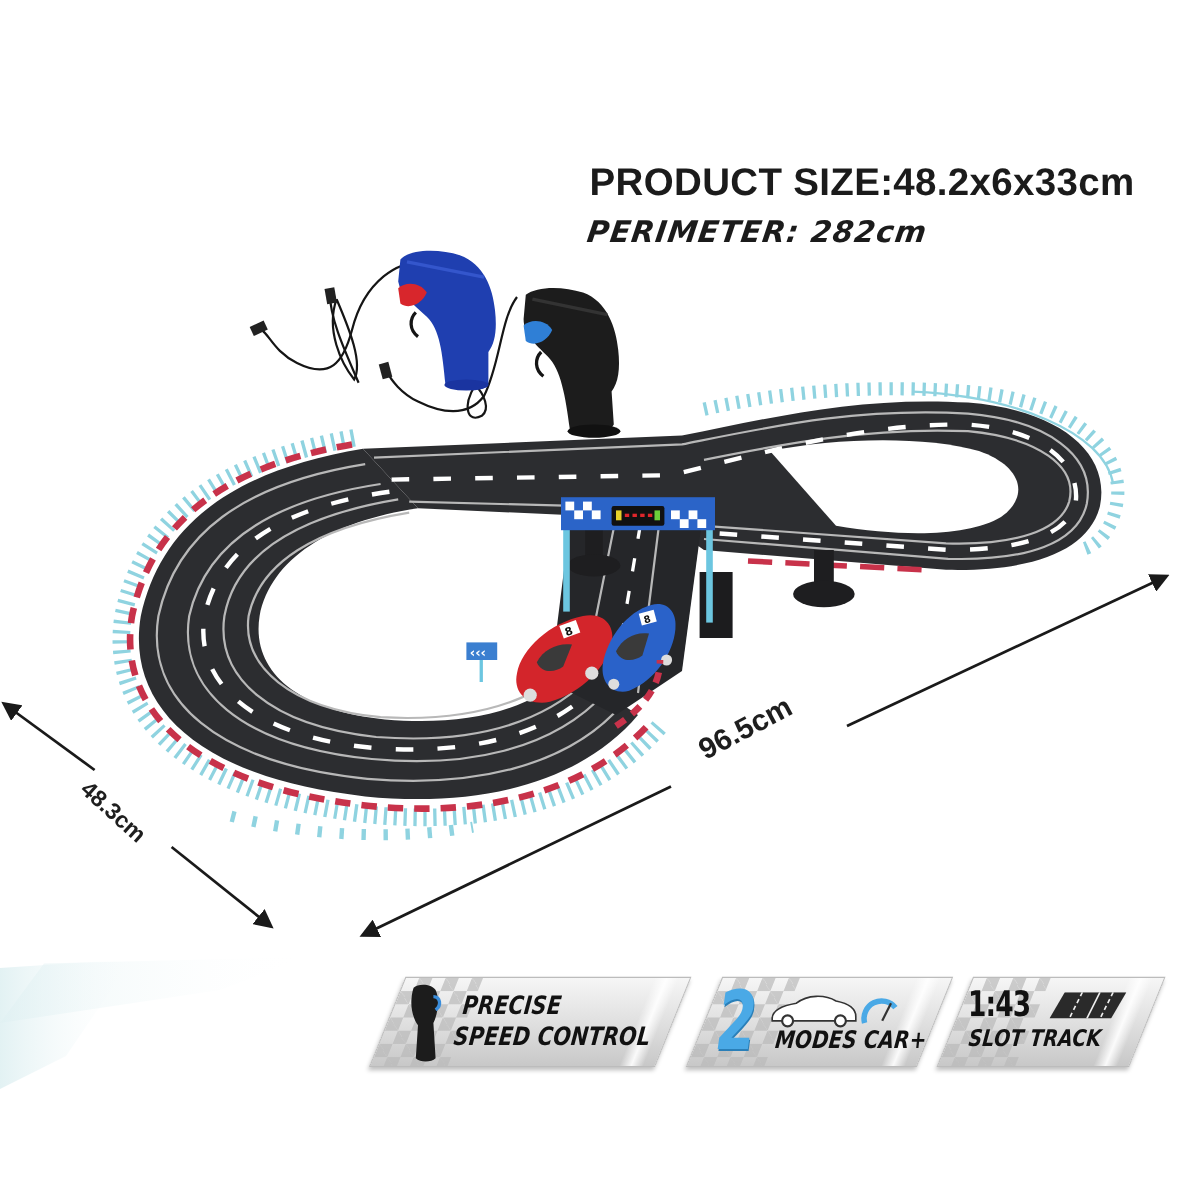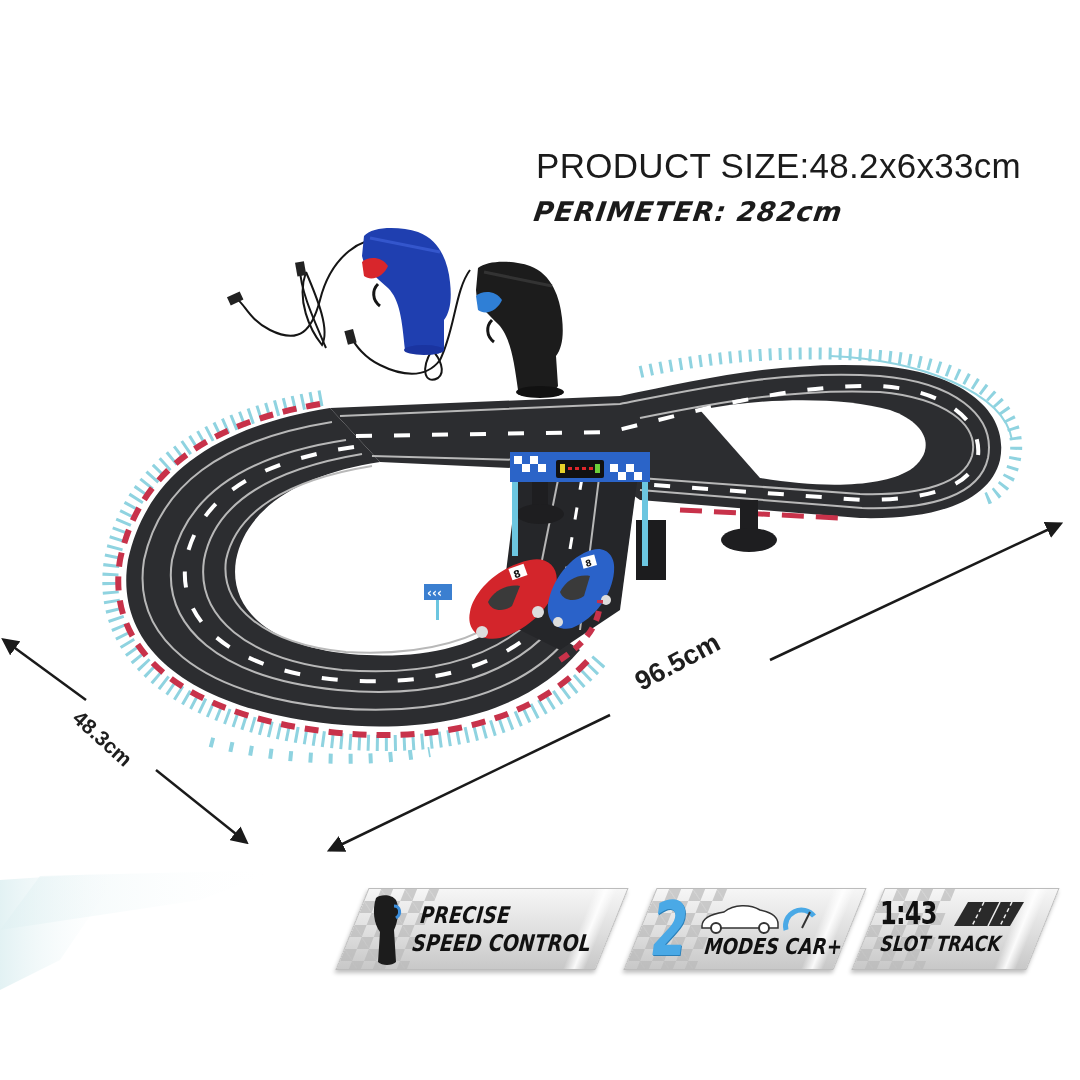--- a/index.html
+++ b/index.html
@@ -1,17 +1,17 @@
 <!DOCTYPE html>
 <html><head>
 <meta charset="utf-8">
 <style>
   html,body{margin:0;padding:0;background:#ffffff;}
   #stage{position:relative;width:1080px;height:1080px;overflow:hidden;background:#ffffff;font-family:"Liberation Sans",sans-serif;}
-  .spec-size{position:absolute;left:536px;top:146px;font-family:"Liberation Sans",sans-serif;font-weight:normal;font-size:35px;color:#1b1b1b;letter-spacing:0.3px;white-space:nowrap;}
+  .spec-size{position:absolute;left:536px;top:146px;font-family:"Liberation Sans",sans-serif;font-weight:bold;font-size:35px;color:#1b1b1b;letter-spacing:0.3px;white-space:nowrap;}
   .spec-perim{position:absolute;left:534px;top:196px;font-family:"DejaVu Sans",sans-serif;font-weight:bold;font-style:italic;font-size:27px;color:#1b1b1b;letter-spacing:1px;white-space:nowrap;transform:skewX(-8deg);}
   .art{position:absolute;left:0;top:0;}
   .dim-label{position:absolute;font-family:"Liberation Sans",sans-serif;font-weight:bold;color:#1e1e1e;white-space:nowrap;}
   .dim-width{left:630px;top:670px;font-size:27px;transform:rotate(-28deg);transform-origin:left top;}
   .dim-depth{left:84px;top:706px;font-size:21px;transform:rotate(42deg);transform-origin:left top;}
   .badge{position:absolute;top:888px;height:82px;}
   .badge-bg{position:absolute;inset:0;transform:skewX(-22deg);background:linear-gradient(180deg,#f6f6f6 0%,#dedede 55%,#c8c8c8 100%);border:1px solid #bcbcbc;box-shadow:0 3px 4px rgba(0,0,0,0.25);overflow:hidden;}
   .badge-bg .check{position:absolute;left:0;top:0;width:70px;height:100%;
     background-image:linear-gradient(45deg,#b9b9b9 25%,transparent 25%,transparent 75%,#b9b9b9 75%),linear-gradient(45deg,#b9b9b9 25%,transparent 25%,transparent 75%,#b9b9b9 75%);
     background-size:24px 24px;background-position:0 0,12px 12px;opacity:0.7;}

